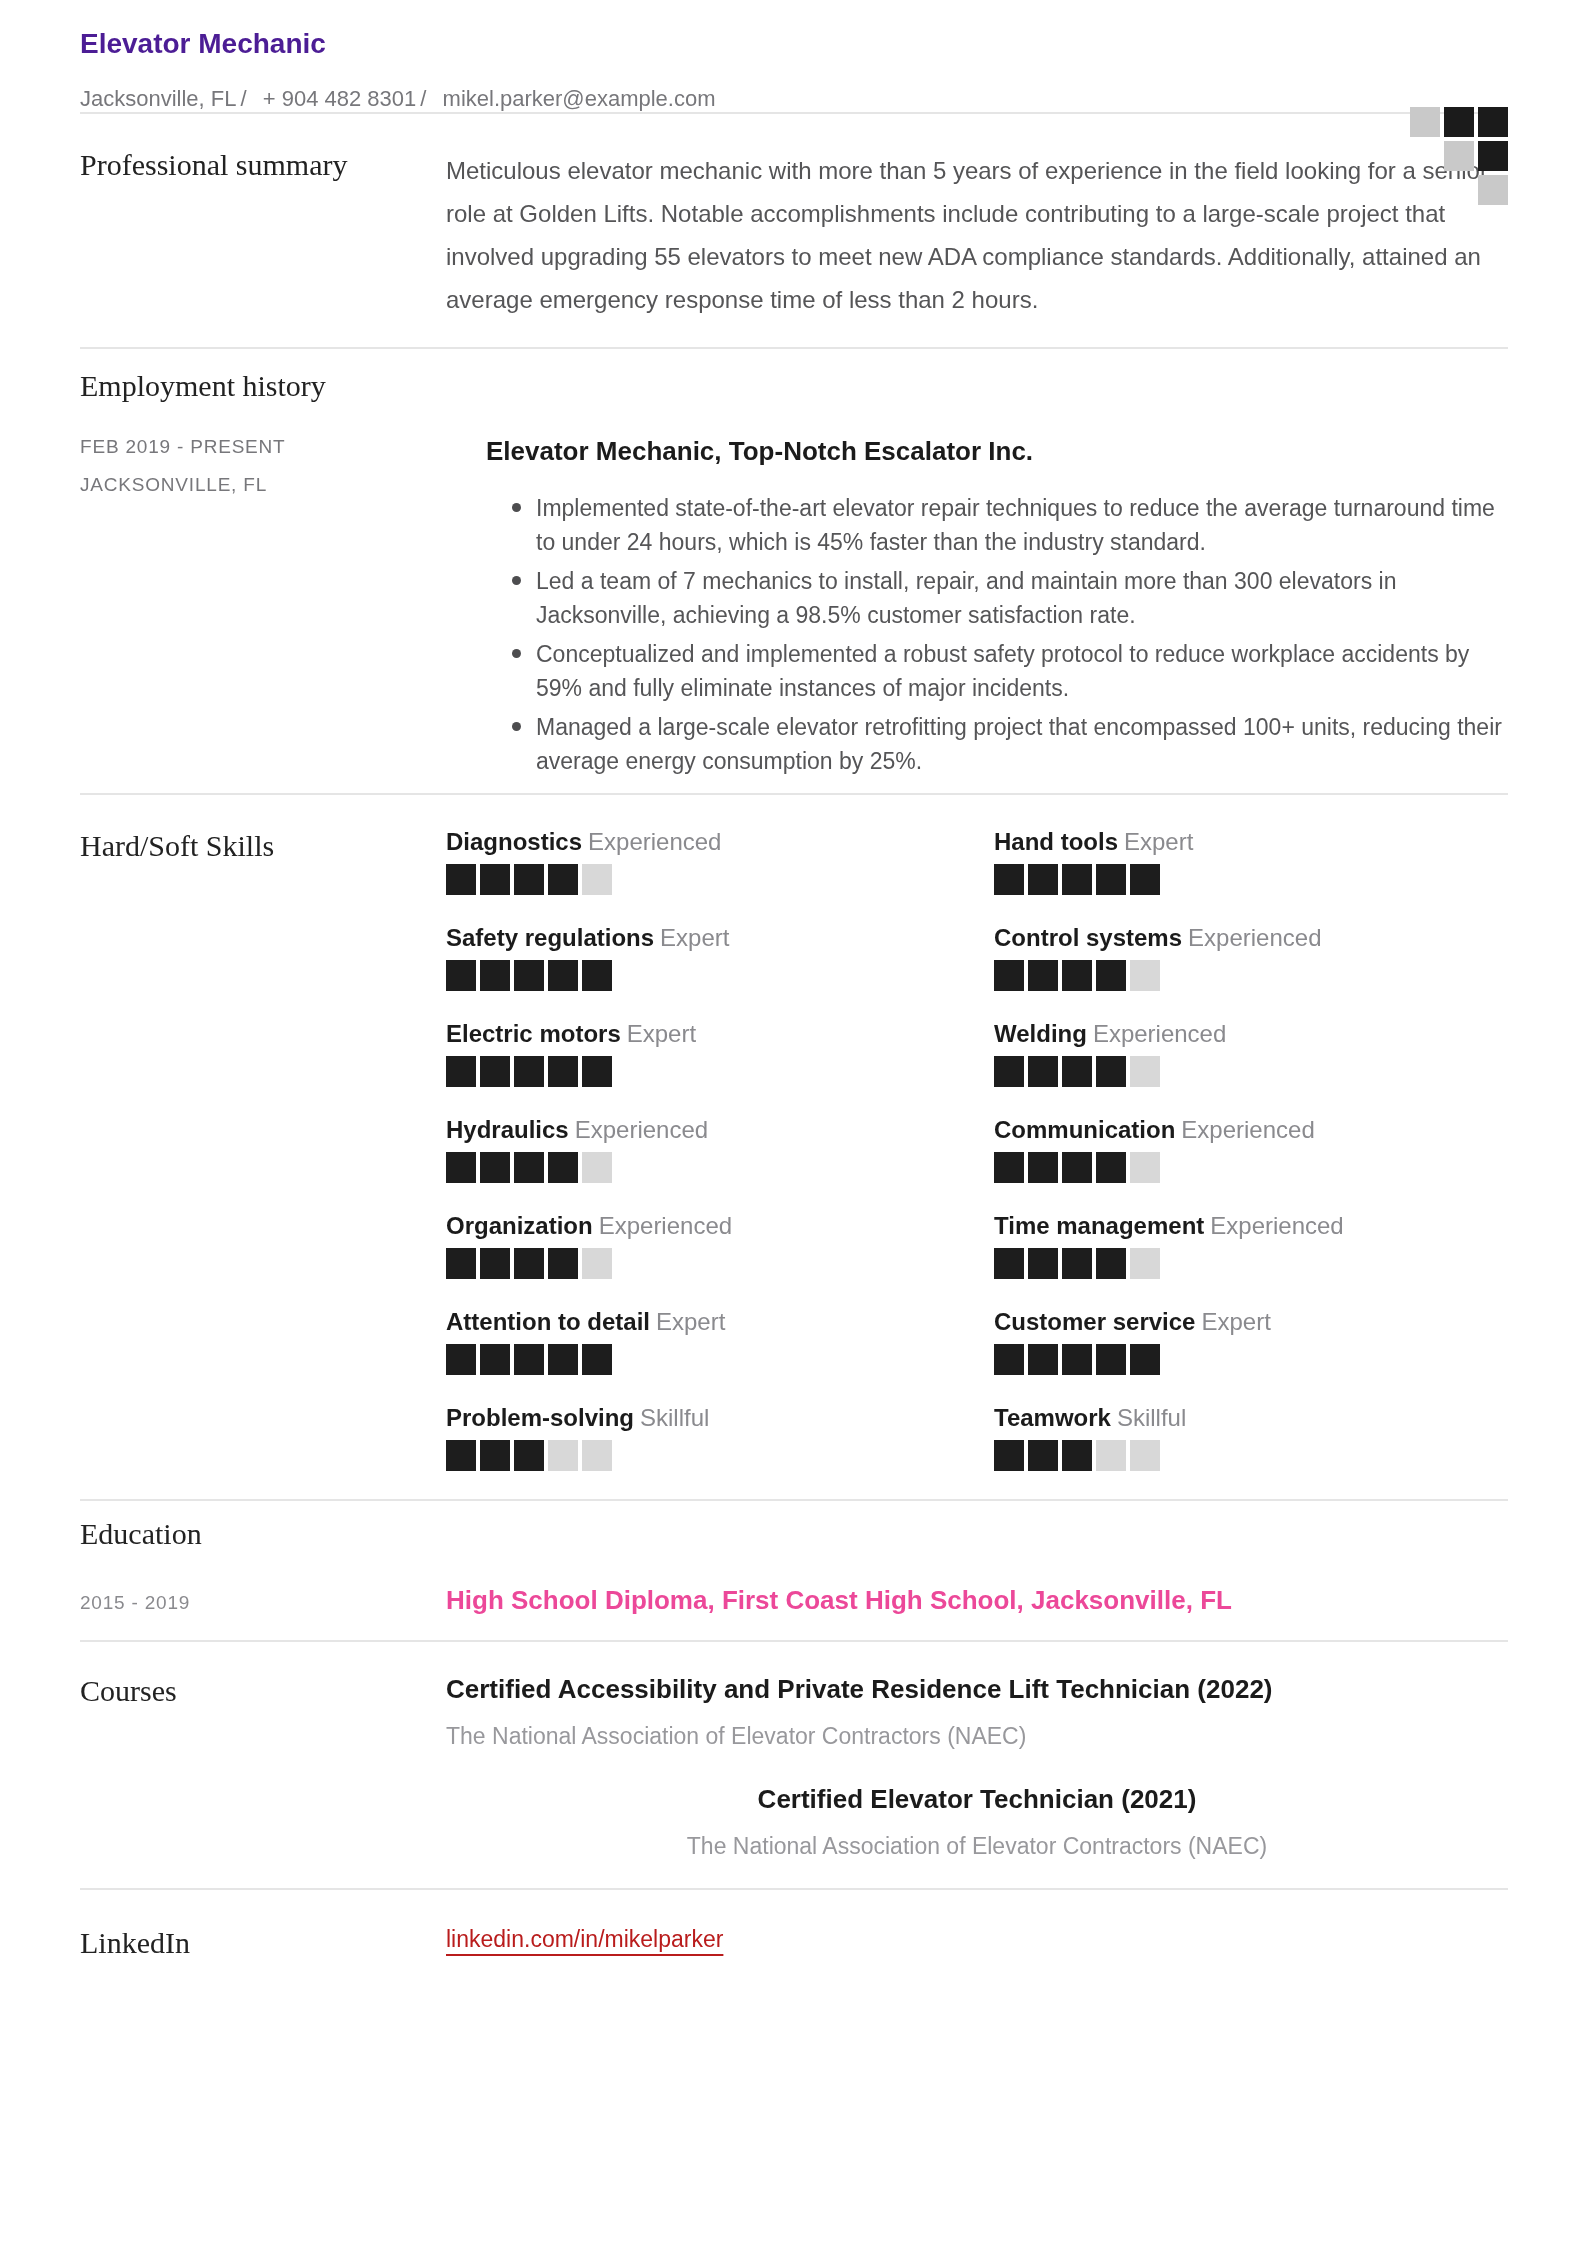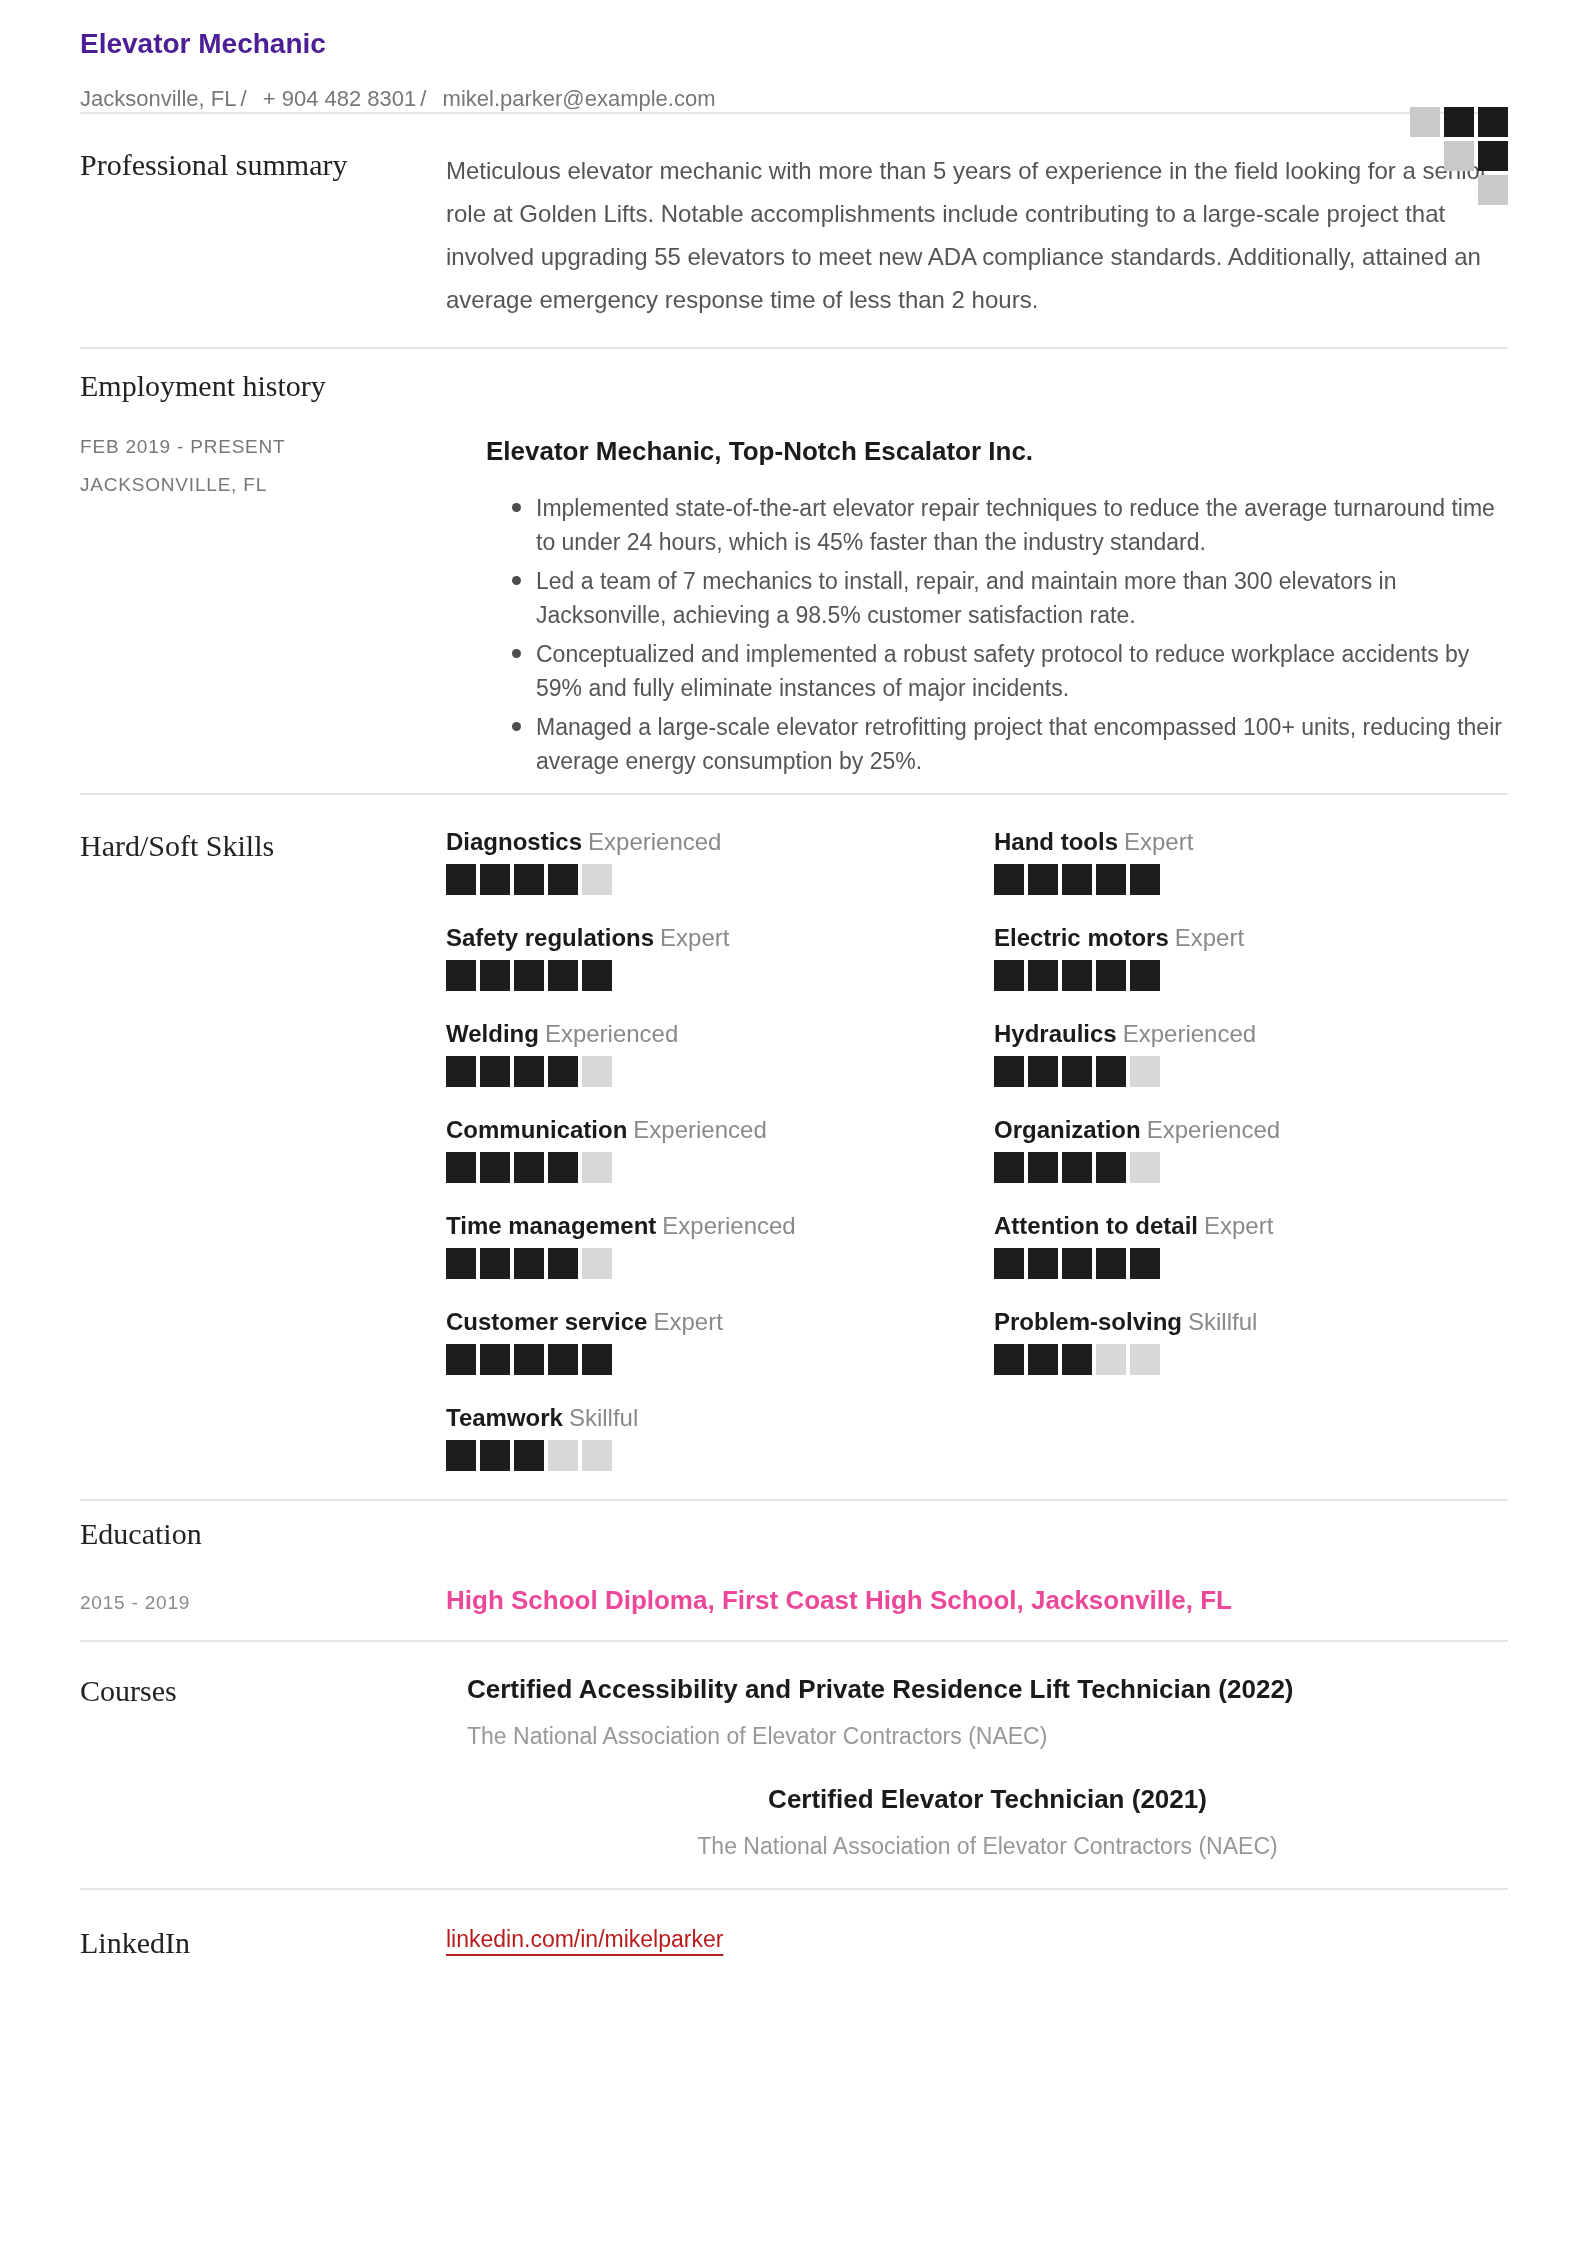--- a/index.html
+++ b/index.html
@@ -78,21 +78,21 @@
   .bar-cell.off { background: #d8d8d8; }
 
   
   .sec-education { padding: 16px 0 24px; }
   .sec-education h2 { margin-bottom: 34px; }
   .edu-row { display: flex; align-items: baseline; }
   .edu-dates { flex: 0 0 366px; font-size: 19px; letter-spacing: 0.8px; color: #8a8a8e; }
   .edu-degree { font-size: 26px; font-weight: 600; color: #ec4899; }
 
   
-  .sec-courses { padding: 32px 0 28px; gap: 21px; }
+  .sec-courses { padding: 32px 0 28px; }
   .course-item + .course-item { margin-top: 34px; text-align: center; }
   .course-title { margin: 0 0 18px; font-size: 26px; font-weight: 600; color: #1b1b1b; }
   .course-provider { margin: 0; font-size: 23px; color: #98989c; }
 
   
   .sec-linkedin { padding: 36px 0 40px; }
   .profile-link {
     font-size: 23px; color: #b91c1c;
     text-decoration: underline; text-decoration-thickness: 2px; text-underline-offset: 7px;
   }
@@ -186,20 +186,30 @@
             <div class="skill-label"><span class="skill-name">Safety regulations</span><span class="skill-level">Expert</span></div>
             <div class="skill-bar">
               <div class="bar-cell on"></div>
               <div class="bar-cell on"></div>
               <div class="bar-cell on"></div>
               <div class="bar-cell on"></div>
               <div class="bar-cell on"></div>
             </div>
           </div>
           <div class="skill">
+            <div class="skill-label"><span class="skill-name">Control systems</span><span class="skill-level">Experienced</span></div>
+            <div class="skill-bar">
+              <div class="bar-cell on"></div>
+              <div class="bar-cell on"></div>
+              <div class="bar-cell on"></div>
+              <div class="bar-cell on"></div>
+              <div class="bar-cell off"></div>
+            </div>
+          </div>
+          <div class="skill">
             <div class="skill-label"><span class="skill-name">Electric motors</span><span class="skill-level">Expert</span></div>
             <div class="skill-bar">
               <div class="bar-cell on"></div>
               <div class="bar-cell on"></div>
               <div class="bar-cell on"></div>
               <div class="bar-cell on"></div>
               <div class="bar-cell on"></div>
             </div>
           </div>
           <div class="skill">

